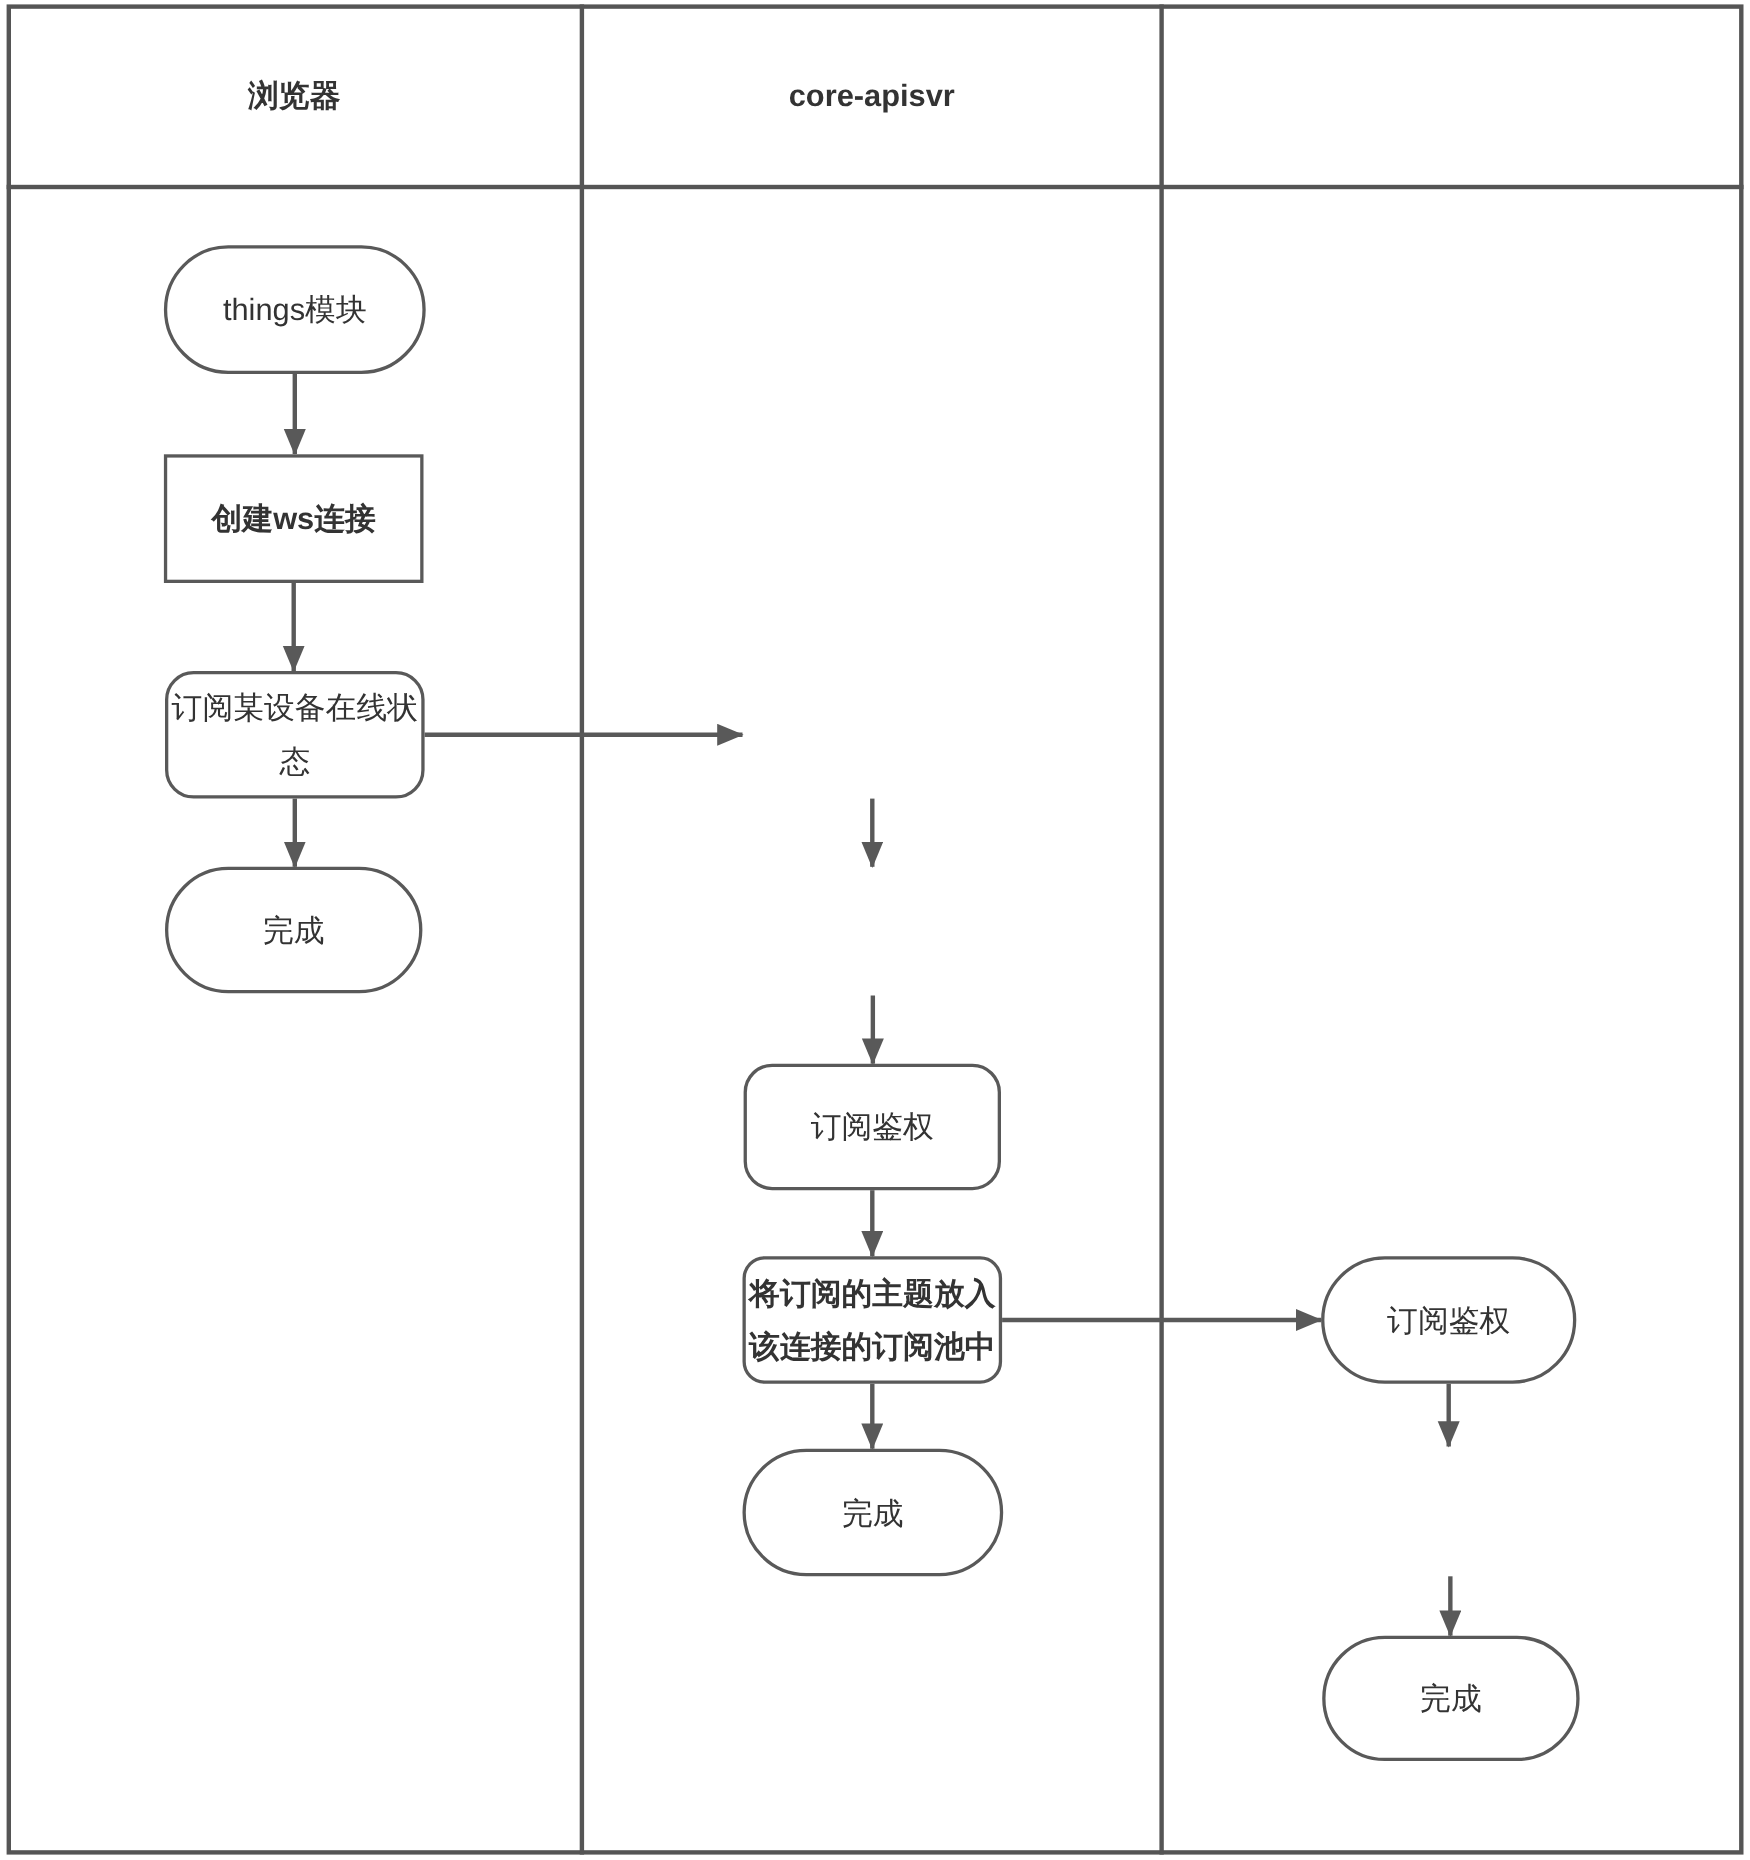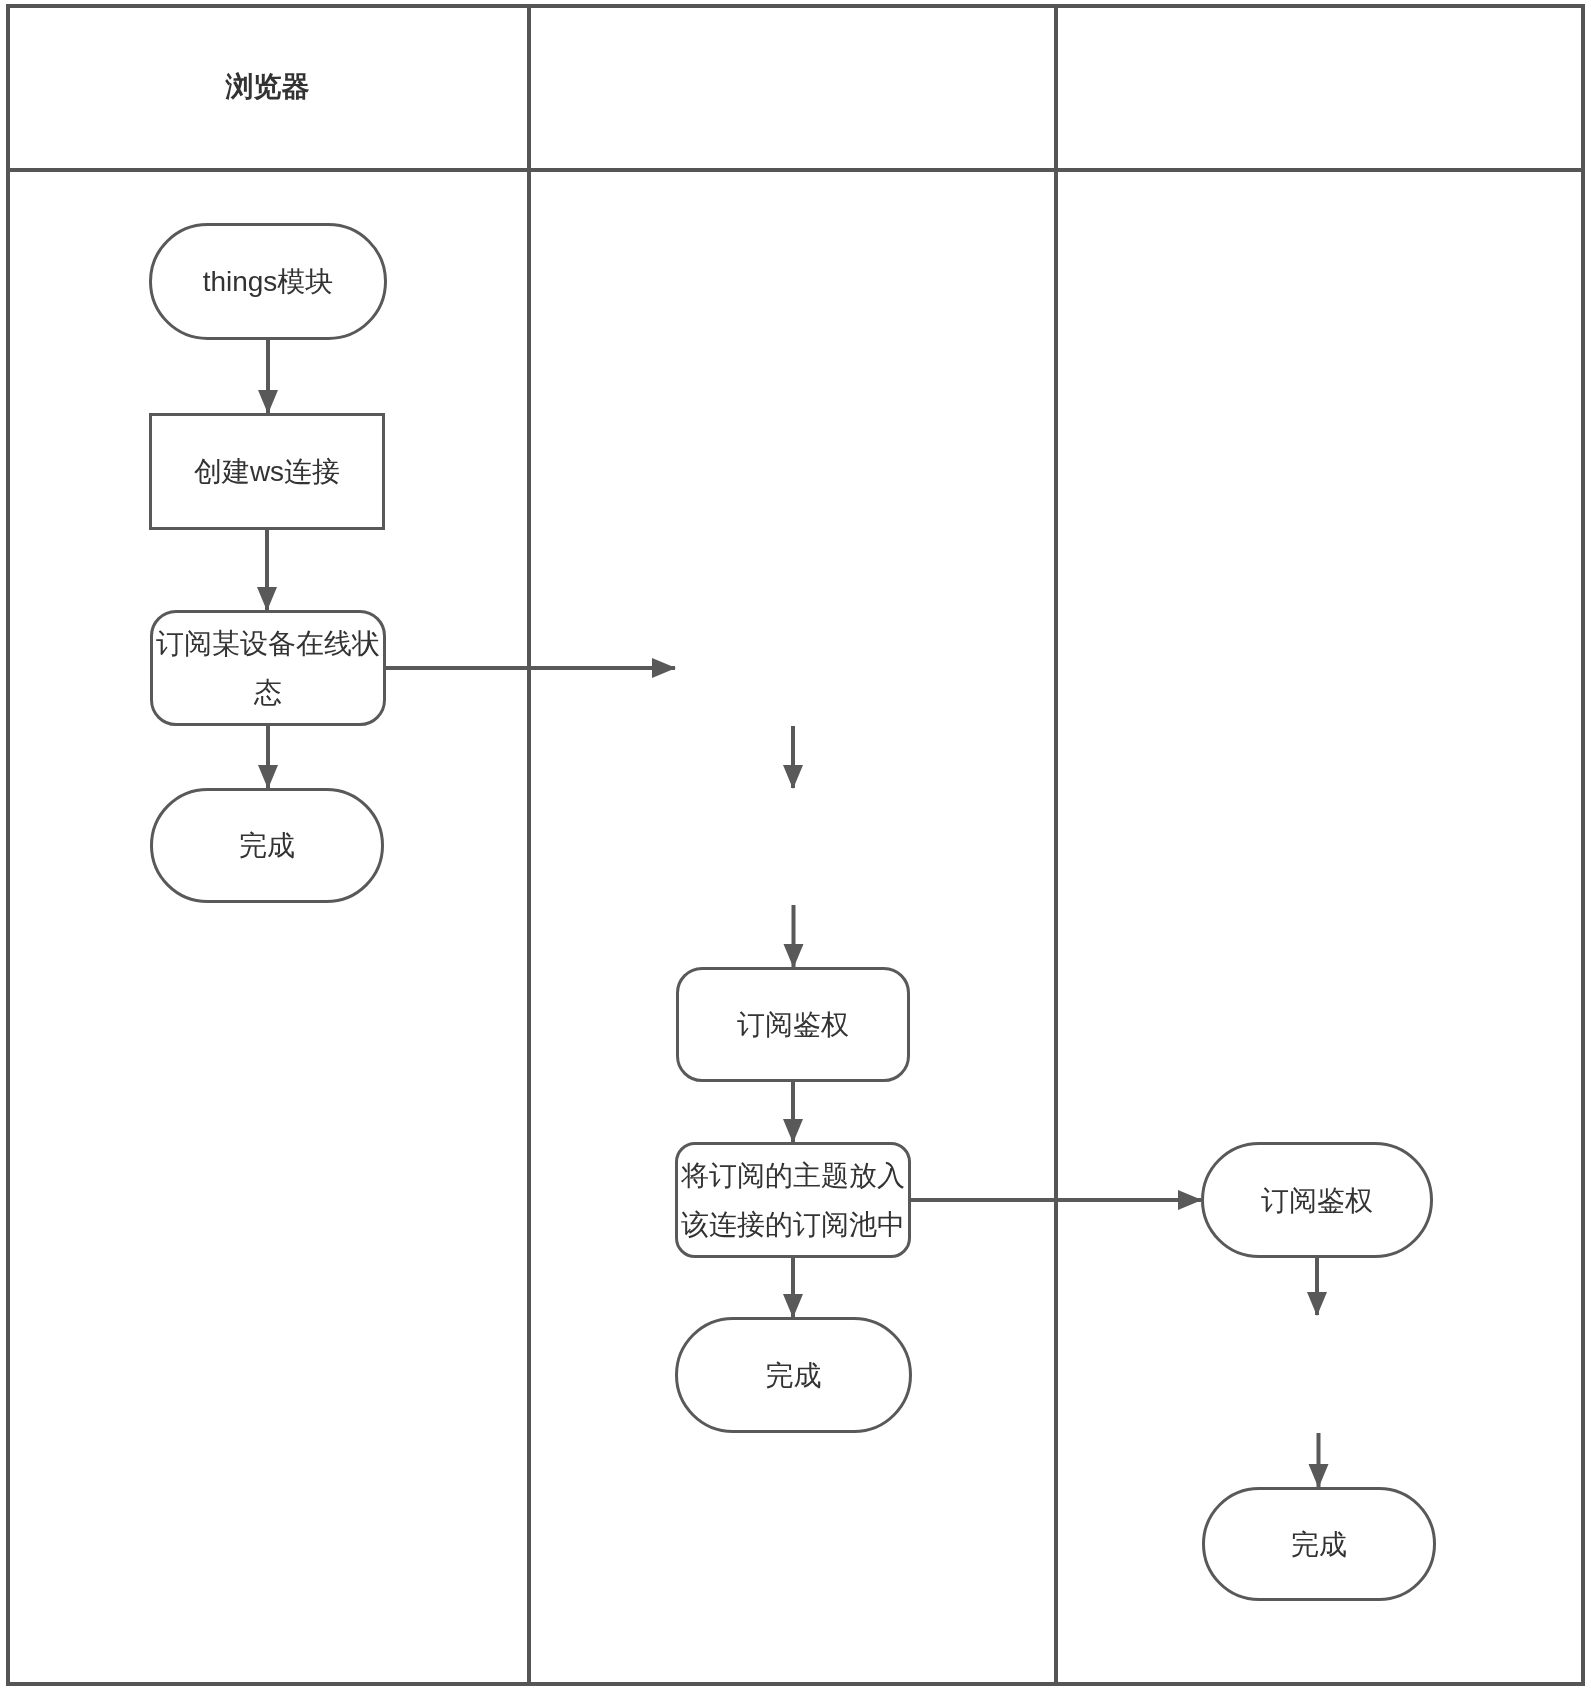--- a/index.html
+++ b/index.html
@@ -40,35 +40,36 @@
   }
   .node{
     position:absolute;box-sizing:border-box;
     border:3px solid var(--line);
     background:var(--node-fill);
     color:var(--text);
     font-size:28px;line-height:49px;
     display:flex;align-items:center;justify-content:center;
     text-align:center;
   }
-  .node.rect{border-radius:0;}
+  .node.rect{border-radius:0;font-weight:bold;}
   .node.round{border-radius:26px;}
   .node.stadium{border-radius:999px;}
   .edge-layer{position:absolute;left:0;top:0;pointer-events:none;}
 </style>
 </head>
 <body>
 
 <div class="canvas">
   <div class="frame"></div>
   <div class="vdiv vdiv1"></div>
   <div class="vdiv vdiv2"></div>
   <div class="hdiv"></div>
 
   <div class="lane-label" style="left:8px;width:519px">浏览器</div>
+  <div class="lane-label" style="left:531px;width:523px">core-apisvr</div>
 
   <svg class="edge-layer" width="1591" height="1691">
     <defs>
       <marker id="arrow" markerUnits="userSpaceOnUse" markerWidth="25" markerHeight="21" refX="23" refY="10" orient="auto">
         <path d="M0,0 L24,10 L0,20 Z" fill="#595959"></path>
       </marker>
     </defs>
   <line x1="268" y1="340" x2="268" y2="413" stroke="#595959" stroke-width="4" marker-end="url(#arrow)"></line>
       <line x1="267" y1="530" x2="267" y2="610" stroke="#595959" stroke-width="4" marker-end="url(#arrow)"></line>
       <line x1="268" y1="726" x2="268" y2="788" stroke="#595959" stroke-width="4" marker-end="url(#arrow)"></line>

